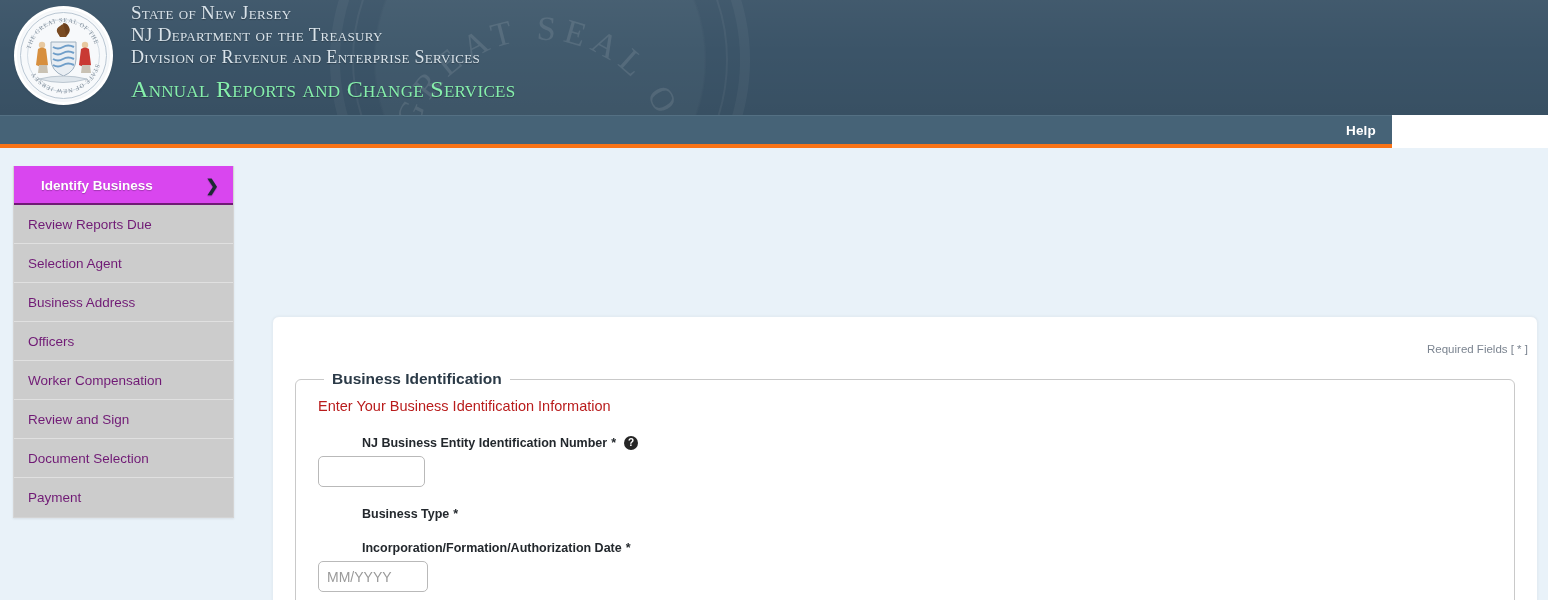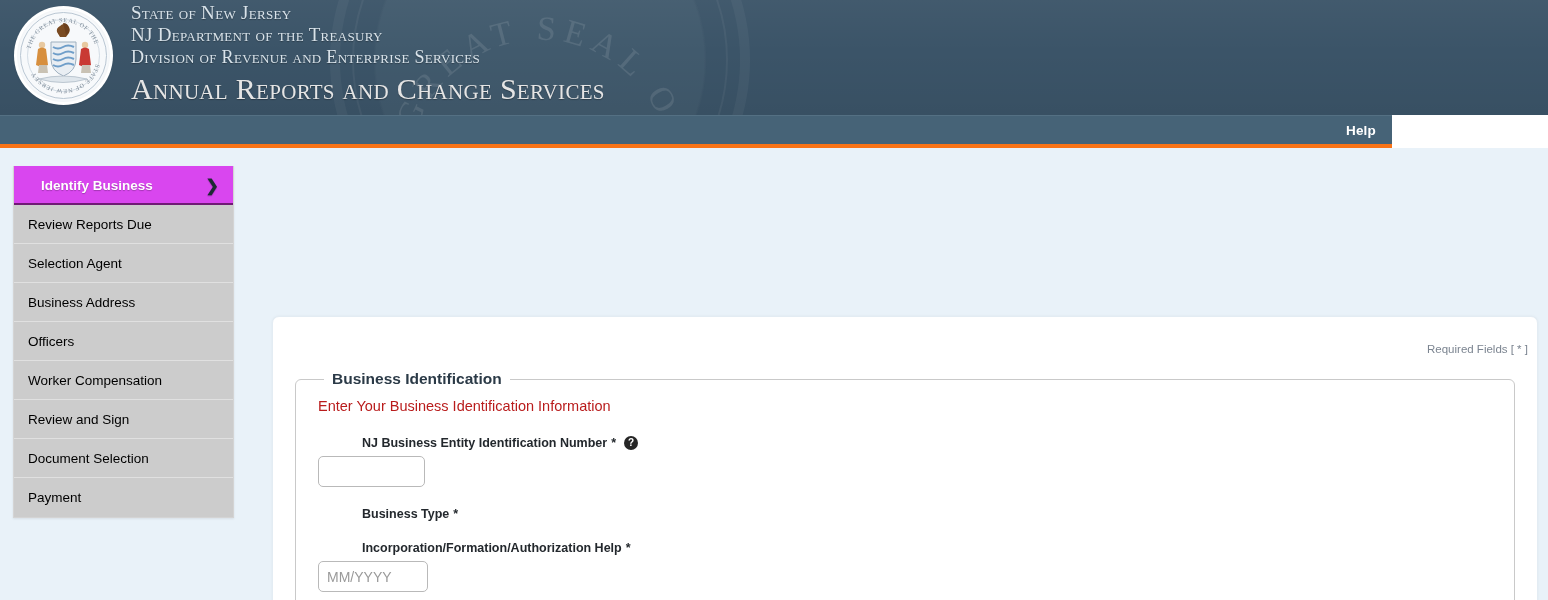--- a/index.html
+++ b/index.html
@@ -68,21 +68,21 @@
   }
   .ht-line {
     font-family: "Liberation Serif", serif;
     letter-spacing: 0.3px;
     white-space: nowrap;
     text-shadow: 0 1px 1px rgba(0,0,0,0.3);
   }
   .ht1 { font-size: 19px; line-height: 21px; margin-top: 2px; color:#d9e3ea; }
   .ht2 { font-size: 19px; line-height: 23px; color:#d9e3ea; }
   .ht3 { font-size: 18px; line-height: 23px; color:#d9e3ea; }
-  .ht4 { font-size: 30px; line-height: 34px; color:#e5e5e5; margin-top: 3px; font-weight: 400;}
+  .ht4 { font-size: 24px; line-height: 34px; color:#86efac; margin-top: 3px; font-weight: 400;}
   
   .sc { font-variant: small-caps; }
 
   
   .helpbar {
     position: relative;
     width: 1392px; height: 33px;
     background: #466377;
     border-top: 1px solid #547083;
     border-bottom: 4px solid #f97316;
@@ -113,21 +113,21 @@
     border: 1px solid #d4d4d4;
     border-top: none;
     background: #cccccc;
     box-shadow: 0 1px 2px rgba(0,0,0,0.08);
   }
   .nav-item {
     height: 39px;
     line-height: 39px;
     padding: 0 14px;
     font-size: 13.5px;
-    color: #000000;
+    color: #701a75;
     background: #cccccc;
     border-bottom: 1px solid #e0e0e0;
     position: relative;
     cursor: pointer;
     white-space: nowrap;
     overflow: hidden;
   }
   .nav-item:last-child { border-bottom: none; }
   .nav-item.active {
     background: #d946ef;
@@ -382,21 +382,21 @@
 
         <div class="field-block">
           <div class="field-label">
             <span>Business Type</span>
             <span class="req-star">*</span>
           </div>
         </div>
 
         <div class="field-block last">
           <div class="field-label">
-            <span>Incorporation/Formation/Authorization Help</span>
+            <span>Incorporation/Formation/Authorization Date</span>
             <span class="req-star">*</span>
           </div>
           <input class="text-input date" type="text" placeholder="MM/YYYY" style="">
         </div>
       </div>
     </fieldset>
 
   </div>
 </div>
 

